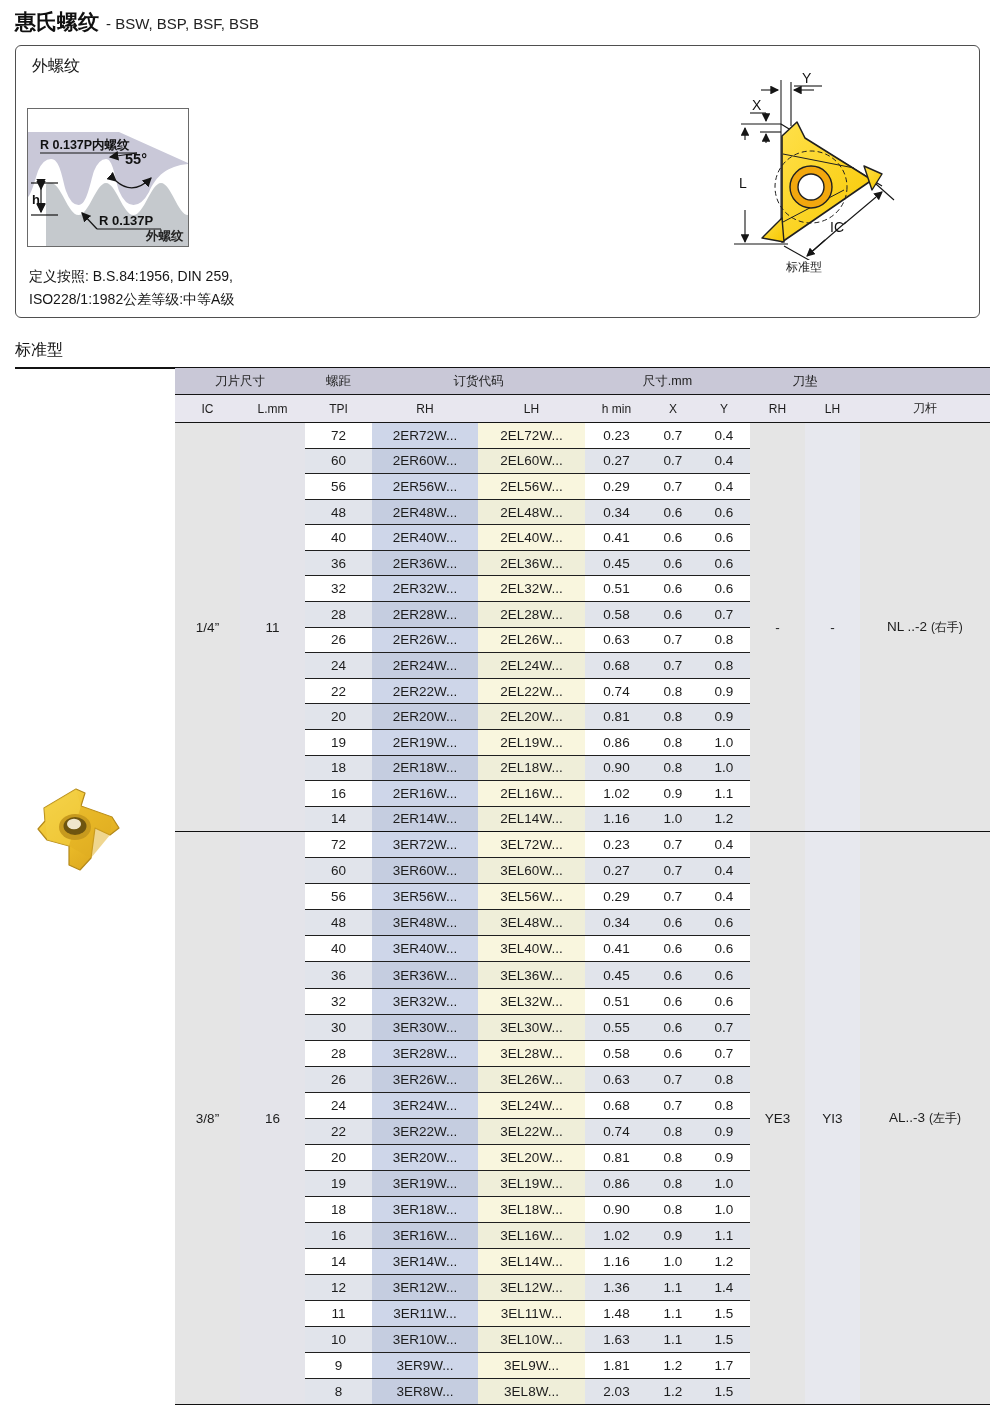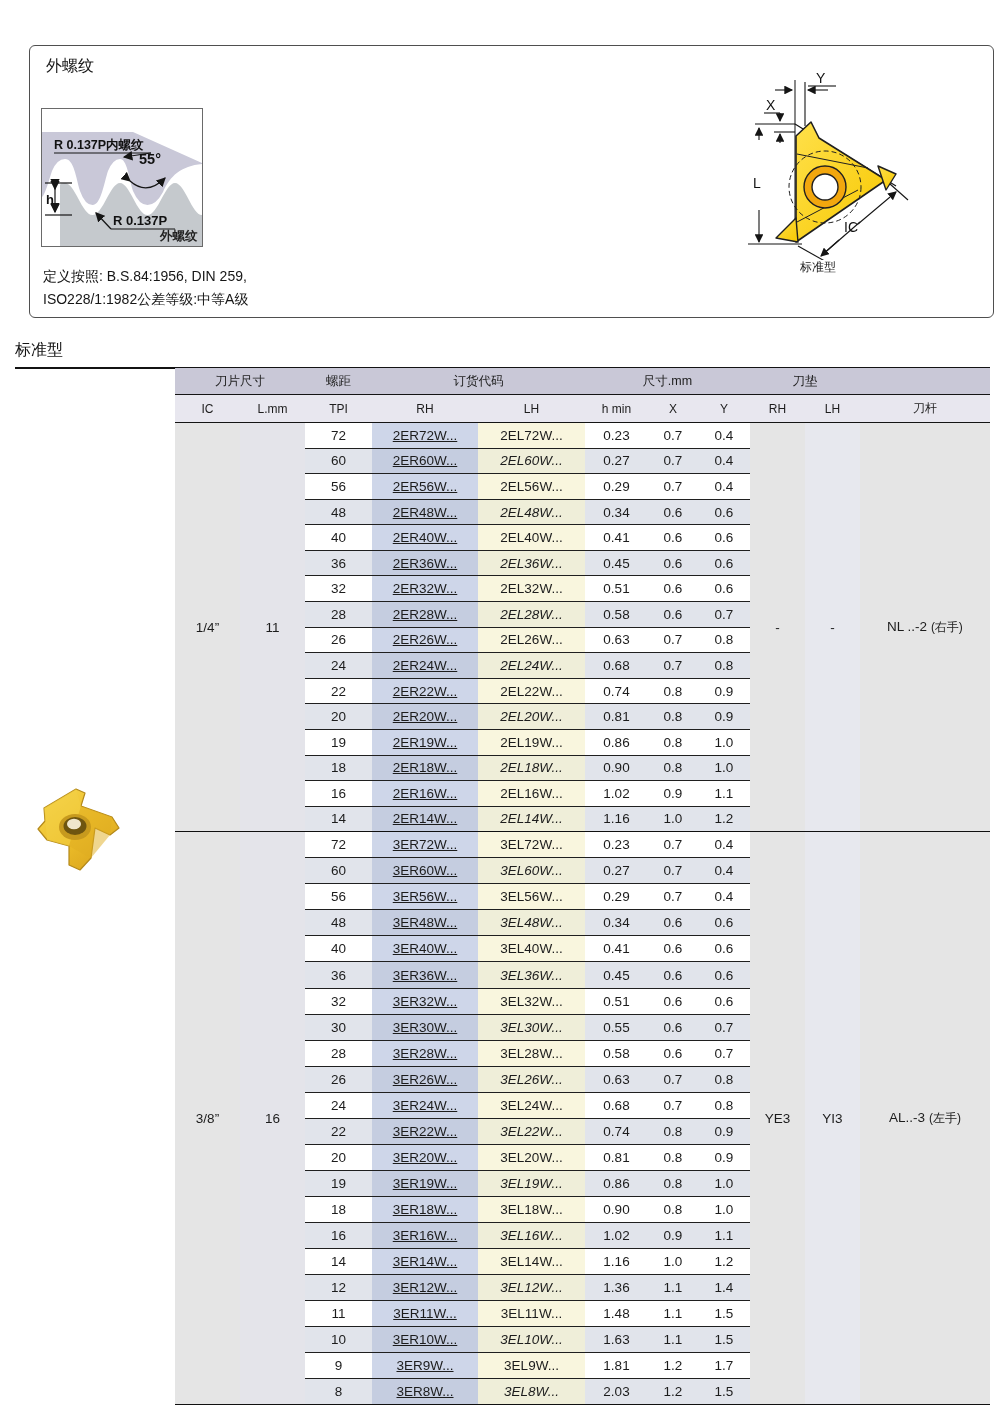--- a/index.html
+++ b/index.html
@@ -5,21 +5,21 @@
   html,body{margin:0;padding:0;background:#fff;}
   .page{position:relative;width:1000px;height:1414px;background:#fff;overflow:hidden;
         font-family:"Liberation Sans","DejaVu Sans",sans-serif;color:#1b1b1b;}
 
   
   .title-row{position:absolute;left:15px;top:8px;white-space:nowrap;}
   .title-row .title{font-size:21px;font-weight:bold;color:#101010;}
   .title-row .subtitle{font-size:15px;color:#222;margin-left:7px;}
 
   
-  .profile-box{position:absolute;left:29px;top:45px;width:963px;height:271px;
+  .profile-box{position:absolute;left:15px;top:45px;width:963px;height:271px;
                border:1.5px solid #4f4f4f;border-radius:6px;background:#fff;}
   .box-heading{position:absolute;left:16px;top:10px;font-size:16px;color:#161616;}
   .thread-svg{position:absolute;left:11px;top:62px;}
   .definition{position:absolute;left:13px;top:211px;font-size:14px;line-height:1.62;color:#161616;margin-top:8px;}
   .insert-svg{position:absolute;left:688px;top:24px;}
   .insert-caption{position:absolute;left:688px;top:213px;width:200px;text-align:center;
                   font-size:12px;color:#222;}
 
   
   .section-title{position:absolute;left:15px;top:340px;width:975px;font-size:16px;color:#131313;
@@ -36,38 +36,41 @@
   tr.group-row th{background:var(--header-group-bg,#c9c8d7);height:26px;font-size:12.5px;
              font-weight:normal;color:#1d1d1d;border-bottom:1.5px solid #141414;text-align:center;}
   tr.sub-row th{background:var(--header-sub-bg,#e8e7ef);height:27px;font-size:12px;
              font-weight:normal;color:#1d1d1d;border-bottom:1px solid #141414;}
   tr.sub-row th.big{font-size:12px;}
   tbody td{font-size:13.5px;color:#1c1c1c;background:#fff;}
   tr.grp0{height:25.58px;}
   tr.grp1{height:26.06px;}
   td.c-mid{border-top:1px solid #1f1f1f;}
   tr.stripe td.c-mid{background:var(--stripe-bg,#e1e4eb);}
-  td.c-rh{background:var(--rh-col-bg,#ced6e9);text-decoration:underline;}
+  td.c-rh{background:var(--rh-col-bg,#ced6e9);}
   tr.stripe td.c-rh{background:var(--rh-col-bg-stripe,#c5cde0);margin-left:23px;}
   td.c-lh{background:var(--lh-col-bg,#f9f6de);}
-  tr.stripe td.c-lh{background:var(--lh-col-bg-stripe,#efeed9);font-style:italic;}
+  tr.stripe td.c-lh{background:var(--lh-col-bg-stripe,#efeed9);}
   td.c-ic,td.c-srh,td.c-bar{background:#e5e5e5;}
   td.c-lmm{background:var(--lmm-col-bg,#e4e4ea);}
   td.c-slh{background:var(--shim-lh-col-bg,#e7e8ee);}
   tr.gsep td{border-top:1.6px solid #101010;}
   td.g2m{border-bottom:1.6px solid #101010;}
   tbody tr:last-child td{border-bottom:1.6px solid #101010;}
   td .note{font-size:12px;}
   svg text{font-family:"Liberation Sans","DejaVu Sans",sans-serif;}
 </style>
 </head>
 <body>
 
 <div class="page">
 
+  <div class="title-row">
+    <span class="title">惠氏螺纹</span><span class="subtitle">- BSW, BSP, BSF, BSB</span>
+  </div>
 
   <div class="profile-box">
     <div class="box-heading">外螺纹</div>
 
     <svg class="thread-svg" width="162" height="139" viewBox="0 0 162 139">
       <defs>
         <marker id="ah" markerWidth="9" markerHeight="8" refX="7" refY="4" orient="auto">
           <path d="M0,0 L8,4 L0,8 Z" fill="#151515"></path>
         </marker>
       </defs>

